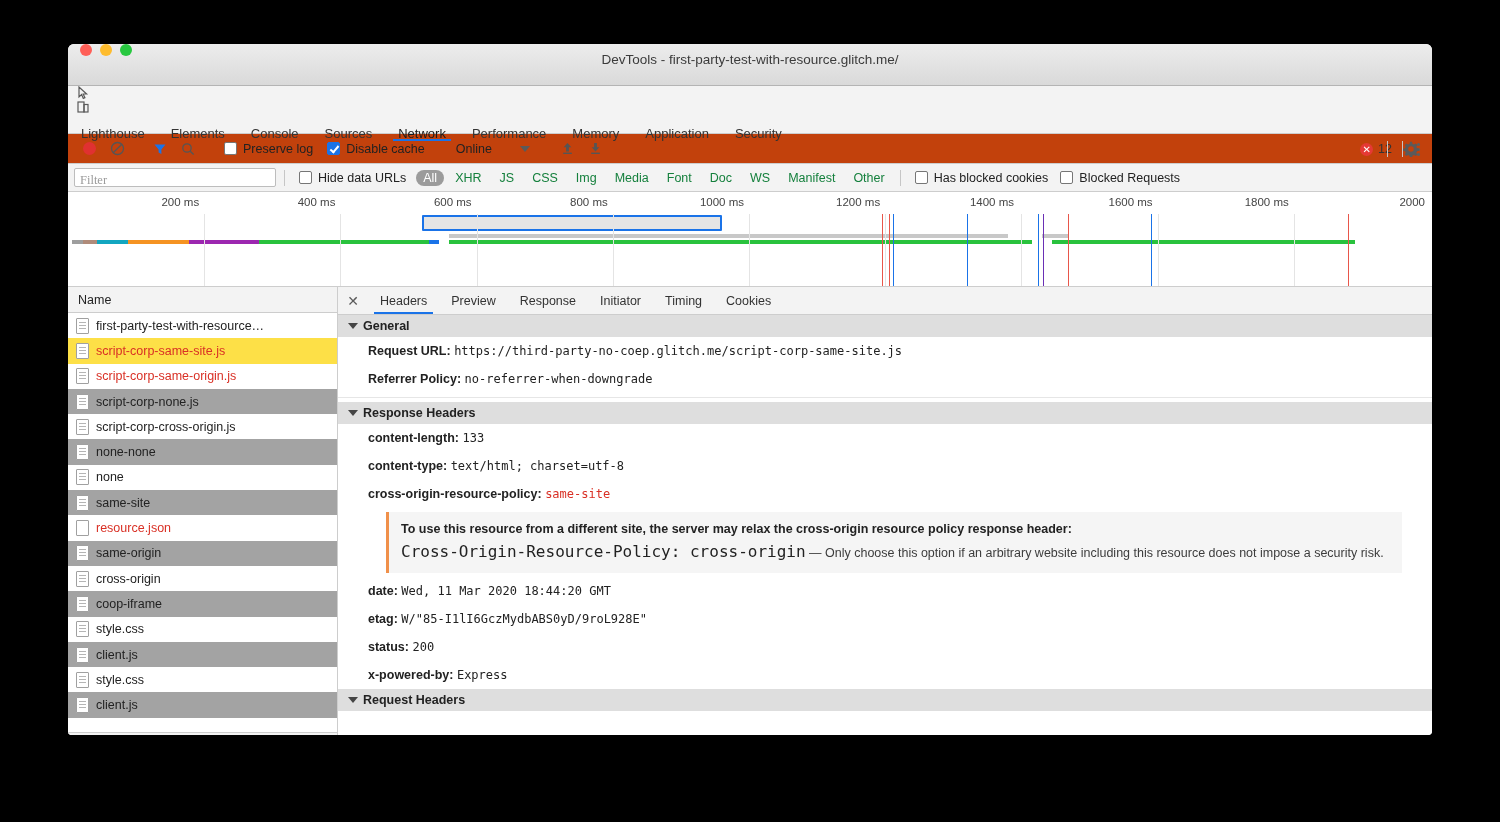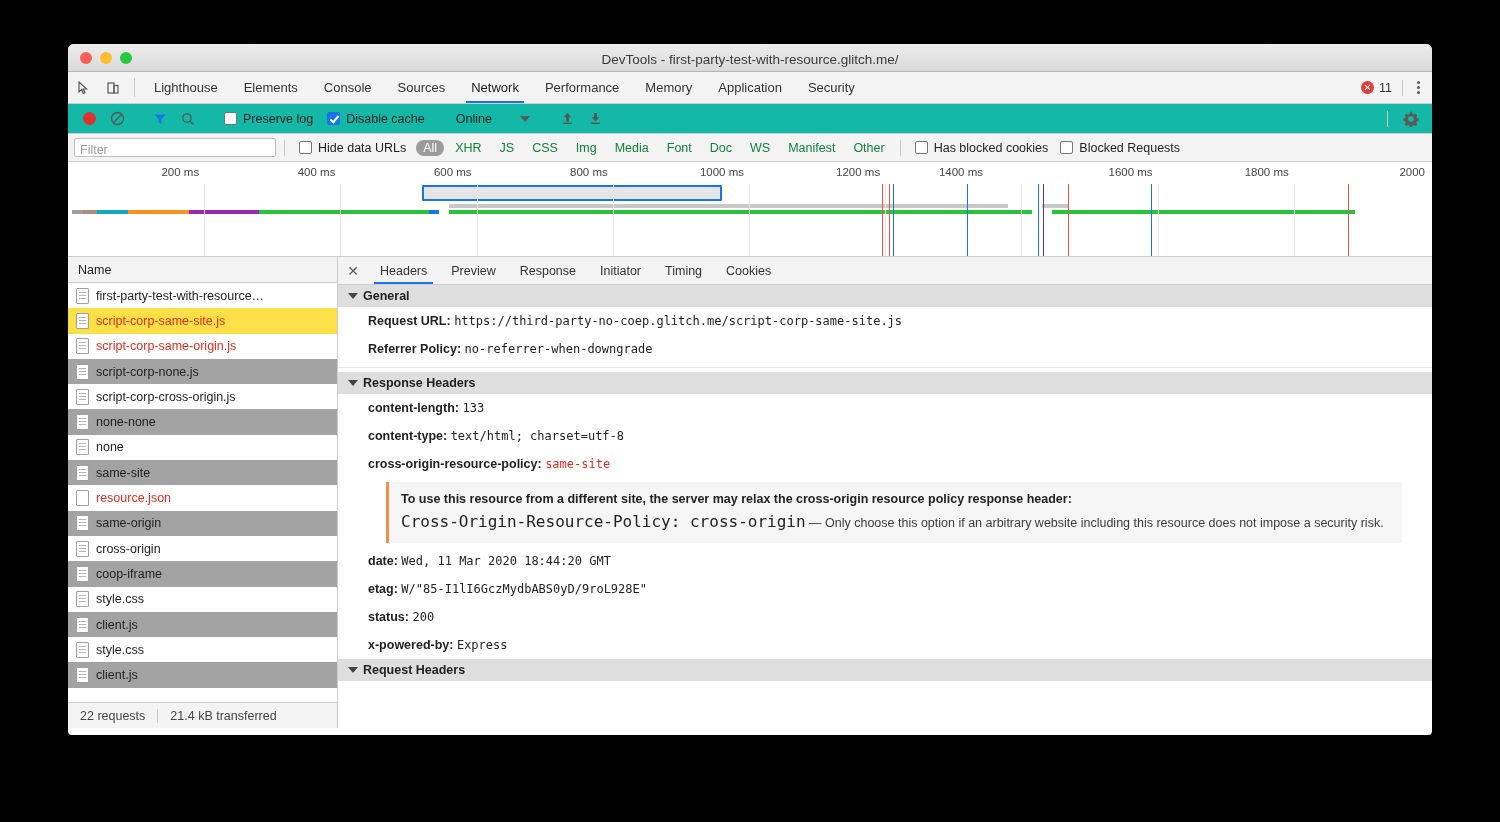--- a/index.html
+++ b/index.html
@@ -21,42 +21,43 @@
     left: 68px; top: 44px;
     width: 1364px; height: 691px;
     background: #ffffff;
     border-radius: 6px 6px 4px 4px;
     overflow: hidden;
     box-shadow: 0 2px 14px rgba(0,0,0,.5);
   }
   
   #titlebar {
     position: relative;
-    height: 28px;
+    height: 42px;
     background: linear-gradient(#ededed,#d9d9d9);
     border-bottom: 1px solid #b4b4b4;
-    display: flex; align-items: center; text-decoration: underline;
+    display: flex; align-items: flex-start; text-decoration: underline;
   }
   .traffic { display: flex; gap: 8px; padding-left: 12px; }
   .light { width: 12px; height: 12px; border-radius: 50%; }
   .light.red { background: #ff5f57; }
   .light.yellow { background: #febc2e; }
   .light.green { background: #28c840; }
   #titletext {
     position: absolute; left: 0; right: 0; top: 0;
     line-height: 31px; text-align: center;
     font-size: 13.5px; color: #3b3b3b;
   }
   
   #tabbar {
-    height: 32px;
+    height: 48px;
     background: #f3f3f3;
     border-bottom: 1px solid #cdcdcd;
     display: flex; align-items: stretch;
     font-size: 13px;
+    flex-direction: column;
   }
   .tb-icon {
     width: 30px; display: flex; align-items: center; justify-content: center;
     color: #5a5a5a;
   }
   .tb-sep { width: 1px; background: #ccc; margin: 6px 6px; }
   #tabs { display: flex; align-items: stretch; }
   .tab {
     padding: 0 13px; display: flex; align-items: center;
     color: #333; position: relative; white-space: nowrap;
@@ -71,21 +72,21 @@
   .err-dot {
     width: 13px; height: 13px; border-radius: 50%; background: #e53935;
     color: #fff; font-size: 10px; line-height: 13px; text-align: center;
     font-family: "Liberation Sans", sans-serif;
   }
   .vsep { width: 1px; height: 16px; background: #c6c6c6; margin: 0 10px; }
   .kebab { display:flex; flex-direction: column; gap: 2px; padding: 0 4px; }
   .kebab i { width: 3px; height: 3px; border-radius: 50%; background: #5f5f5f; display:block; }
   
   #nettoolbar {
-    height: 30px; background: #14b8a6; border-bottom: 1px solid #cdcdcd;
+    height: 30px; background: #c2410c; border-bottom: 1px solid #cdcdcd;
     display: flex; align-items: center; padding: 0 8px; gap: 2px; font-size: 12.5px;
   }
   .tbtn { width: 26px; height: 24px; display:flex; align-items:center; justify-content:center; }
   .rec-dot { width: 13px; height: 13px; border-radius: 50%; background: #e03131; }
   .chk-row { display: flex; align-items: center; gap: 6px; padding: 0 6px; color: #222; }
   .cb {
     width: 13px; height: 13px; border: 1px solid #767676; border-radius: 2px;
     background: #fff; display: inline-block; position: relative; flex: none;
   }
   .cb.checked { background: #1a73e8; border-color: #1a73e8; }
@@ -98,21 +99,21 @@
   .caret-dn { width:0;height:0;border-left:5px solid transparent;border-right:5px solid transparent;border-top:6px solid #5a5a5a; }
   #nettoolbar-right { margin-left: auto; display:flex; align-items:center; }
   
   #filterbar {
     height: 28px; background: #f3f3f3; border-bottom: 1px solid #cdcdcd;
     display: flex; align-items: center; padding: 0 6px; font-size: 12.5px; gap: 0;
   }
   #filter-input {
     width: 202px; height: 19px; background: #fff; border: 1px solid #bdbdbd;
     border-radius: 2px; font-size: 12.5px; color: #9b9b9b; padding: 3px 5px;
-    line-height: 17px; font-family: Liberation Sans, sans-serif;
+    line-height: 17px; font-family: Liberation Serif, serif;
   }
   .fsep { width:1px; height:16px; background:#c6c6c6; margin: 0 8px; }
   .ftype { padding: 1px 7px; color: #15803d; border-radius: 8px; }
   .ftype.active { background: #9b9b9b; color: #fff; }
   
   #overview { height: 95px; background:#fff; border-bottom: 1px solid #cdcdcd; position: relative; }
   #ruler { position:absolute; left:0; right:0; top:0; height: 22px; }
   .rtick {
     position: absolute; top: 0; height: 22px; font-size: 11.5px; color: #444;
     padding-right: 5px; text-align: right; line-height: 20px;
@@ -237,21 +238,21 @@
           <div class="tab">
             <span>Application</span>
           </div>
           <div class="tab">
             <span>Security</span>
           </div>
         </div>
       <div id="tabbar-right">
         <div class="err-badge">
           <span class="err-dot">✕</span>
-          <span>11</span>
+          <span>12</span>
         </div>
         <div class="vsep"></div>
         <div class="kebab">
             <i></i>
             <i></i>
             <i></i>
           </div>
       </div>
     </div>
 
@@ -346,21 +347,21 @@
     </div>
 
     <div id="overview">
       <div id="ruler">
           <div class="rtick" style="left: 16.2px; width: 120px;">200 ms</div>
           <div class="rtick" style="left: 152.4px; width: 120px;">400 ms</div>
           <div class="rtick" style="left: 288.6px; width: 120px;">600 ms</div>
           <div class="rtick" style="left: 424.8px; width: 120px;">800 ms</div>
           <div class="rtick" style="left: 561px; width: 120px;">1000 ms</div>
           <div class="rtick" style="left: 697.2px; width: 120px;">1200 ms</div>
-          <div class="rtick" style="left: 800px; width: 120px;">1400 ms</div>
+          <div class="rtick" style="left: 831px; width: 120px;">1400 ms</div>
           <div class="rtick" style="left: 969.6px; width: 120px;">1600 ms</div>
           <div class="rtick" style="left: 1105.8px; width: 120px;">1800 ms</div>
           <div class="rtick" style="left: 1242px; width: 120px;">2000</div>
         </div>
       <div id="ovbody">
           <div class="bandseg" style="left: 4.086px; width: 10.896px; background: rgb(158, 158, 158); top: 26px;"></div>
           <div class="bandseg" style="left: 14.982px; width: 13.62px; background: rgb(176, 139, 122); top: 26px;"></div>
           <div class="bandseg" style="left: 28.602px; width: 31.326px; background: rgb(18, 166, 192); top: 26px;"></div>
           <div class="bandseg" style="left: 59.928px; width: 61.29px; background: rgb(245, 147, 34); top: 26px;"></div>
           <div class="bandseg" style="left: 121.218px; width: 69.462px; background: rgb(156, 39, 176); top: 26px;"></div>

